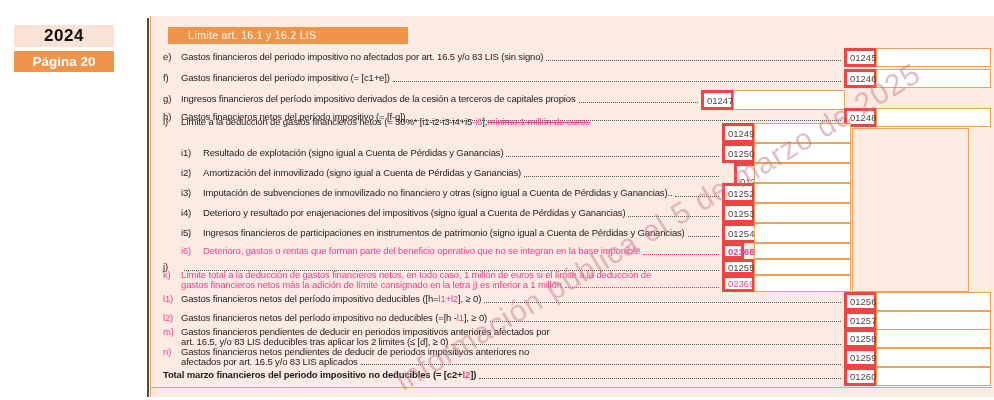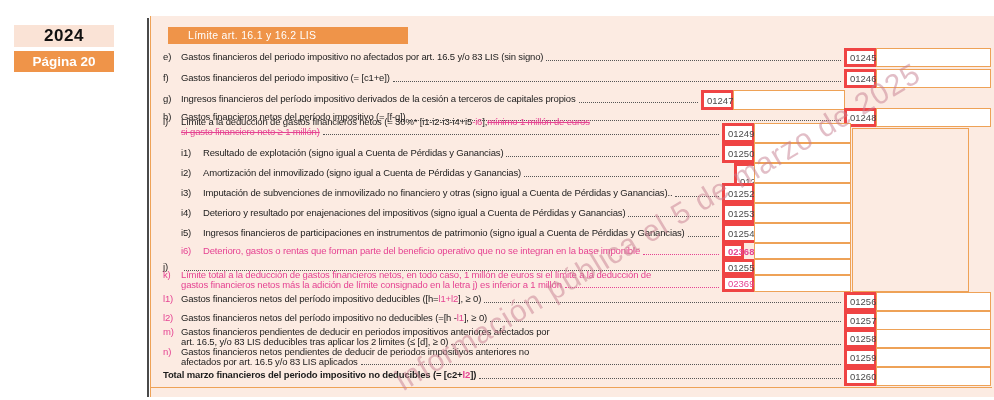--- a/index.html
+++ b/index.html
@@ -101,24 +101,20 @@
         <div class="inputbox" style="left: 725px; top: 92px; width: 115px; height: 19px;"></div>
         <div class="row" style="left: 12px; top: 101px; width: 557px;">
           <span class="letter">i)</span>
           <div style="margin-left: 18px;">
             <div class="line">
               <span class="seg">Límite a la deducción de gastos financieros netos (= 30%* [i1-i2-i3-i4+i5</span>
               <span class="seg pink">-i6</span>
               <span class="seg">], </span>
               <span class="seg strike">mínimo 1 millón de euros</span>
             </div>
-            <div class="line">
-              <span class="seg strike">si gasto financiero neto ≥ 1 millón)</span>
-              <span class="dots"></span>
-            </div>
           </div>
         </div>
         <div class="codebox" style="left: 571px; top: 107px; width: 33px; height: 20px;">01249</div>
         <div class="inputbox" style="left: 603px; top: 107px; width: 97px; height: 20px;"></div>
         <div class="row" style="left: 30px; top: 132px; width: 539px;">
           <span class="letter">i1)</span>
           <div style="margin-left: 22px;">
             <div class="line">
               <span class="seg">Resultado de explotación (signo igual a Cuenta de Pérdidas y Ganancias)</span>
               <span class="dots"></span>

